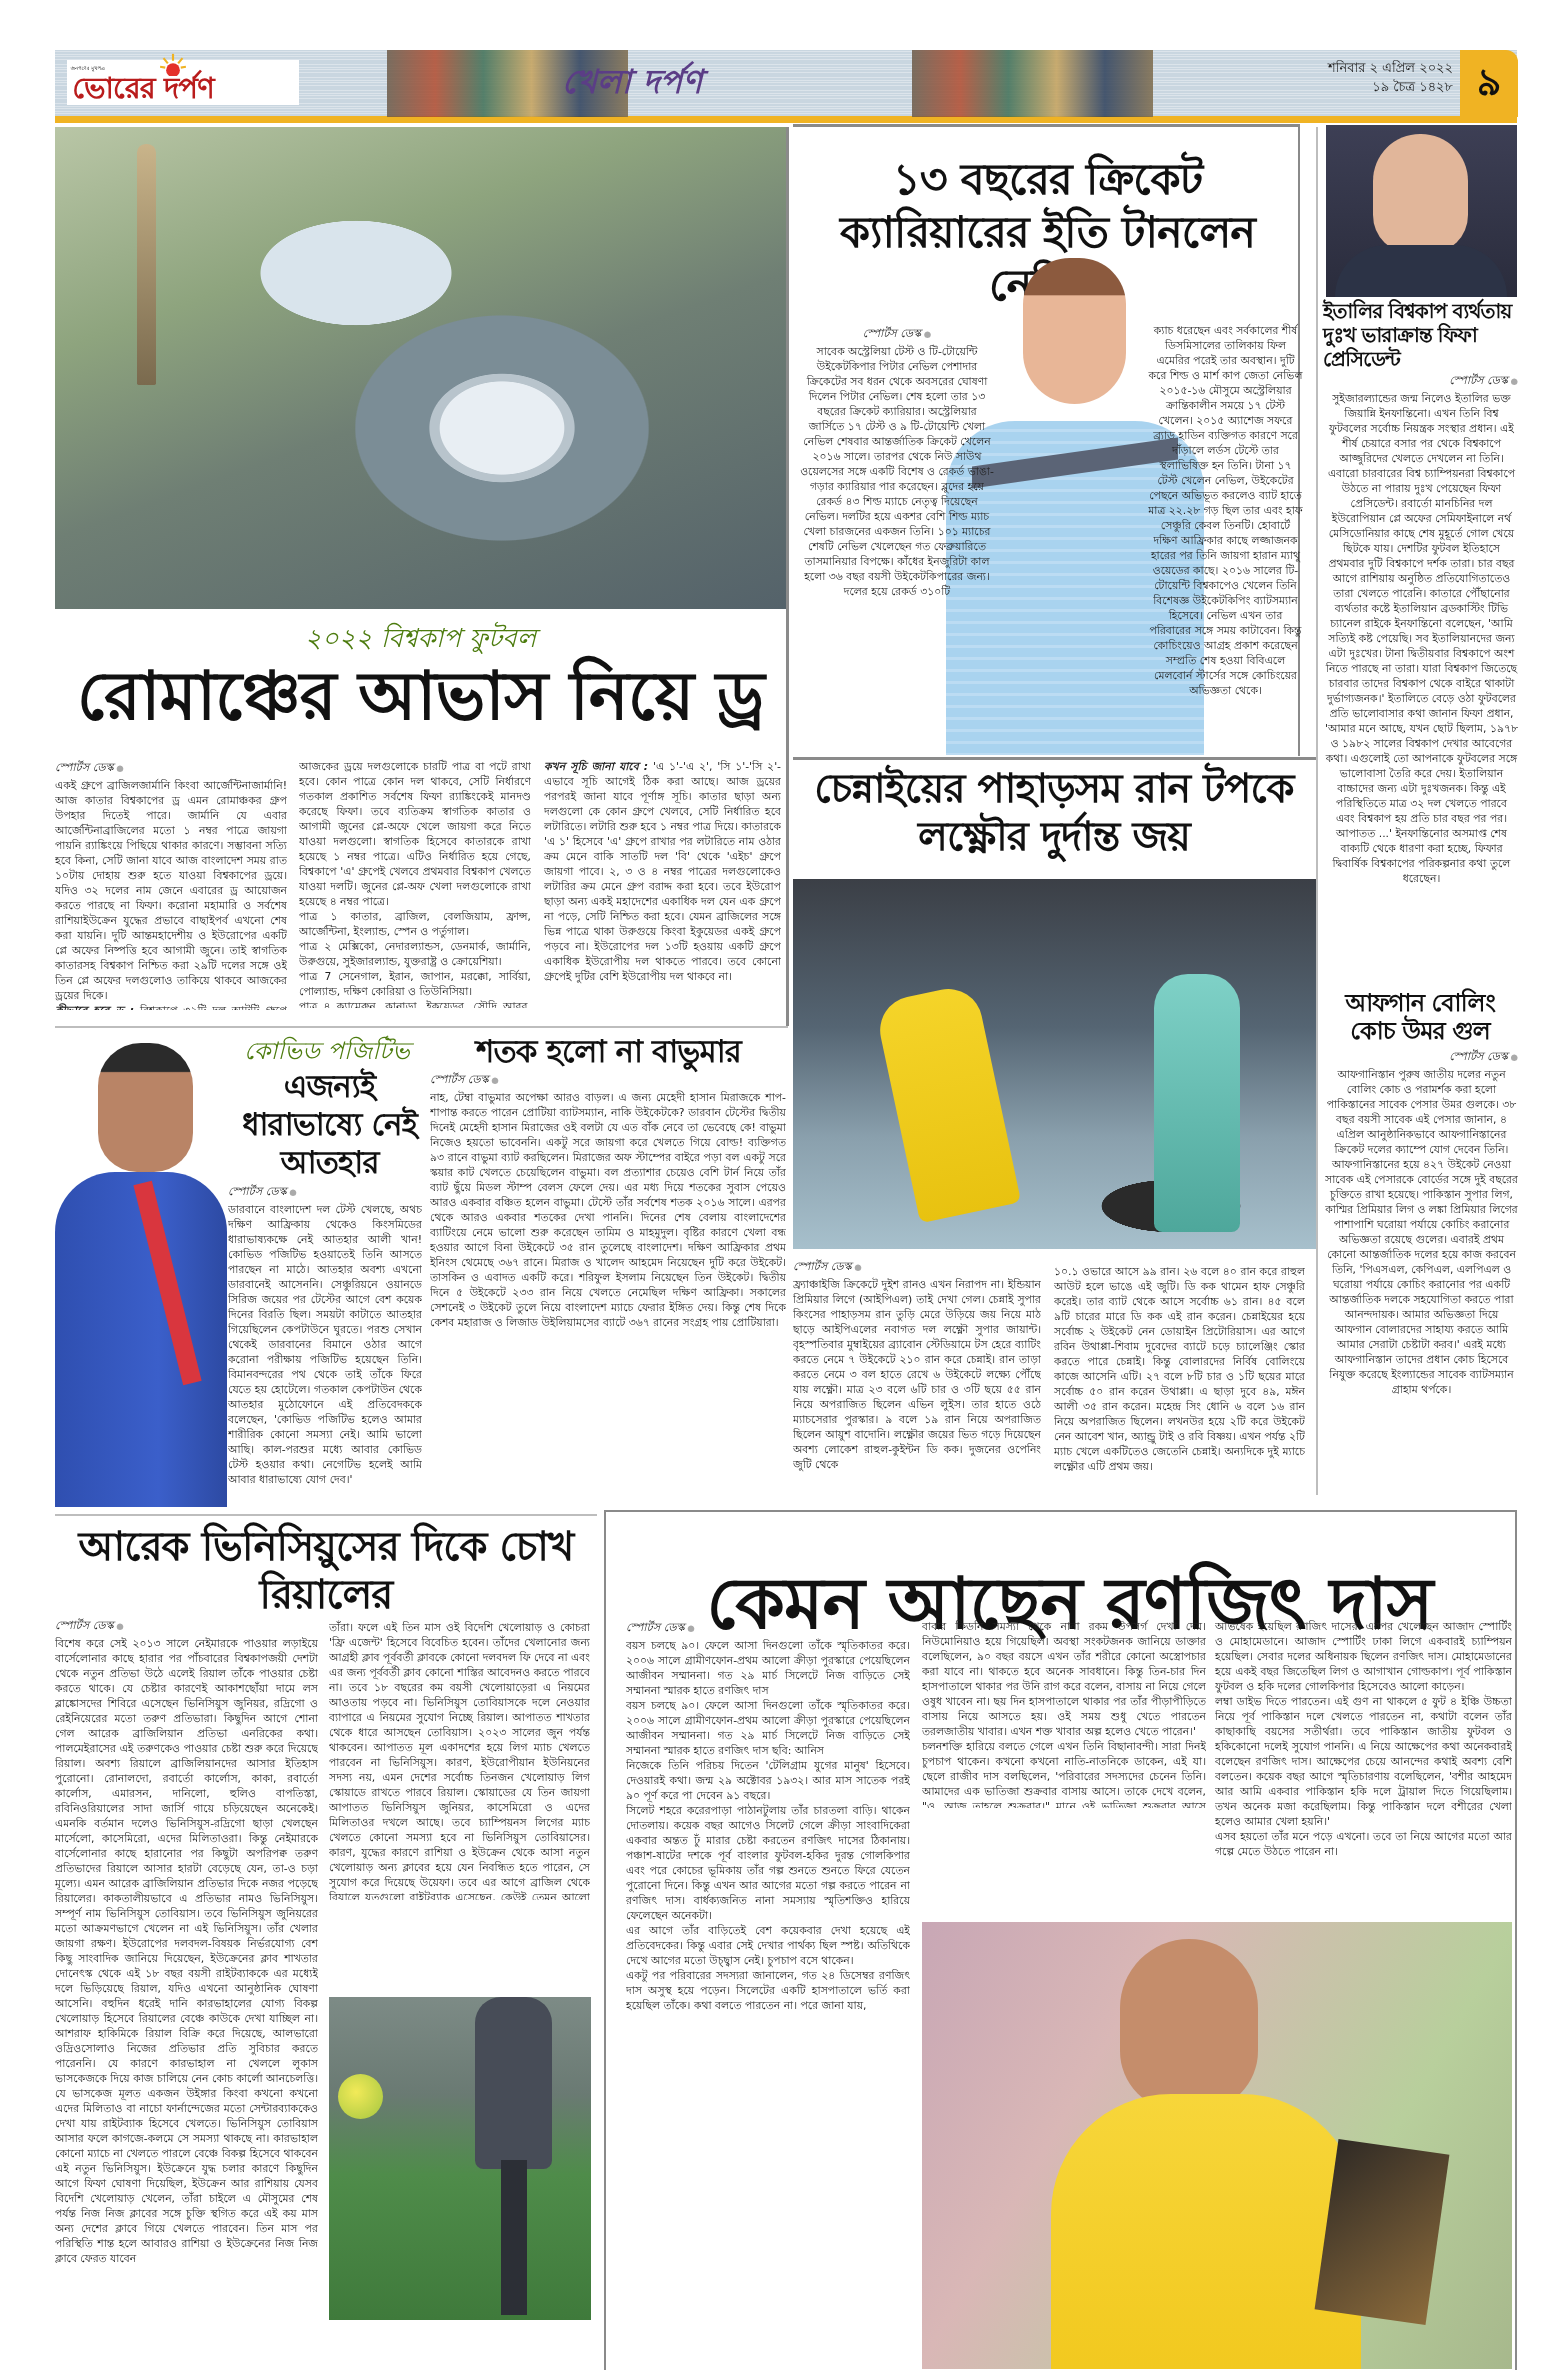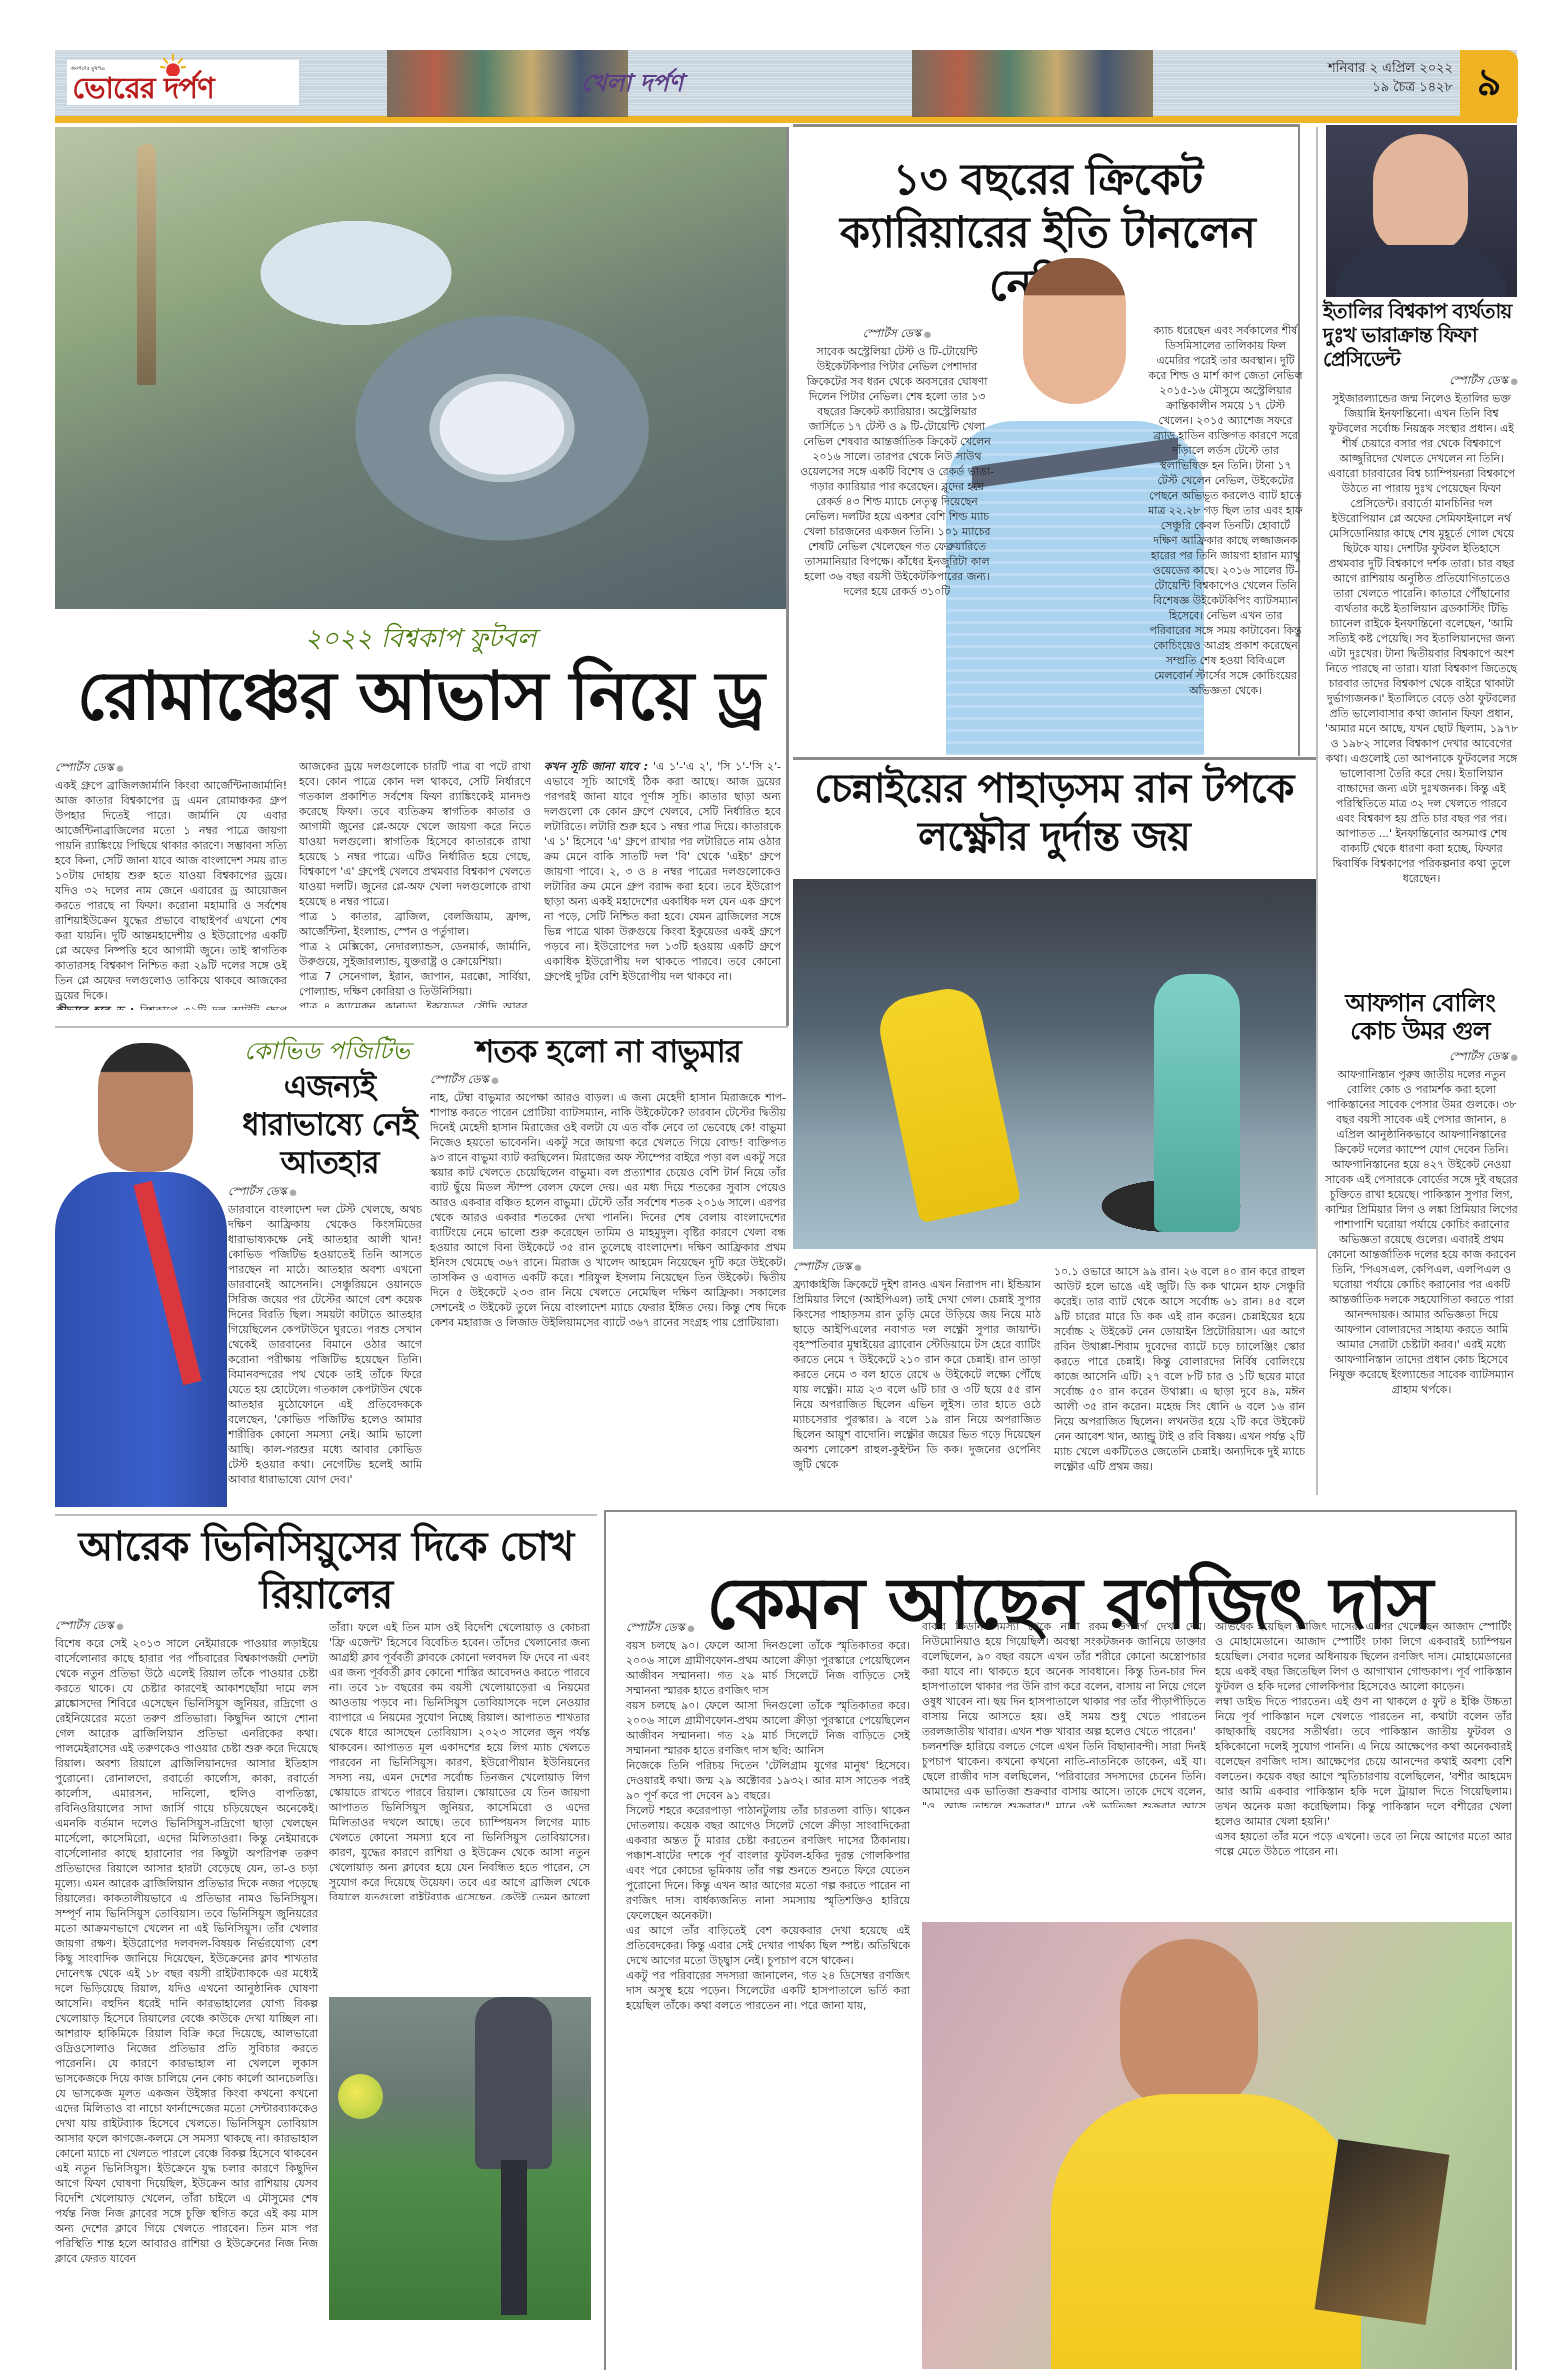--- a/index.html
+++ b/index.html
@@ -10,21 +10,21 @@
 
   
   .masthead { left: 55px; top: 50px; width: 1462px; height: 67px; background: #c9d6e0;
     background-image: repeating-linear-gradient(0deg, rgba(255,255,255,.35) 0 0.9px, transparent 0.9px 2.6px); }
   .masthead-bottom { left: 55px; top: 116px; width: 1462px; height: 6.9px; background: #f0b323; }
   .logo-box { left: 67px; top: 60px; width: 232px; height: 45px; background: #fff; display:flex; align-items:flex-end; padding: 0 5.2px 1.7px; }
   .logo-tag { position:absolute; left: 3.4px; top: 5.2px; font-size: 5.2px; color:#000; }
   .logo-sun { position:absolute; left: 93px; top: -6.9px; width: 26px; height: 22.4px; }
   .logo-text { font-family: "DejaVu Serif", serif; font-weight: 900; font-size: 29px; color:#b91c1c; letter-spacing:-0.9px; line-height: 1; }
   .banner-photo { top: 50px; height: 67px; background: linear-gradient(90deg,#6b5a48,#b14b2e 20%,#3f6f55 40%,#c6a25b 60%,#2d3f5a 80%,#7d6a4a); opacity:.85; }
-  .banner-title { left: 533px; top: 55px; width: 198px; height: 57px; font-family: "DejaVu Sans", sans-serif; font-weight: 700; font-size: 24px; color:#5b3d86; display:flex; align-items:center; justify-content:center; font-style: italic; }
+  .banner-title { left: 533px; top: 55px; width: 198px; height: 57px; font-family: "DejaVu Sans", sans-serif; font-weight: 700; font-size: 33px; color:#5b3d86; display:flex; align-items:center; justify-content:center; font-style: italic; }
   .date-box { left: 1264px; top: 58px; width: 189px; text-align: right; font-size: 13px; line-height: 19px; color:#222; }
   .page-num-tab { left: 1460px; top: 50px; width: 58px; height: 67px; background:#f0b323; border-radius: 0 12px 0 0; display:flex; align-items:center; justify-content:center; font-size: 38px; font-weight: 900; color:#111; }
 
   
   .photo { overflow: hidden; }
   .rule-v { background: #8a8a8a; width: 2.6px; }
   .rule-h { background: #8a8a8a; height: 2.6px; }
   .frame { border: 2.6px solid #8a8a8a; }
 
   .kicker { font-family: "DejaVu Sans", sans-serif; color: #4d7c0f; font-style: italic; text-align:center; }

